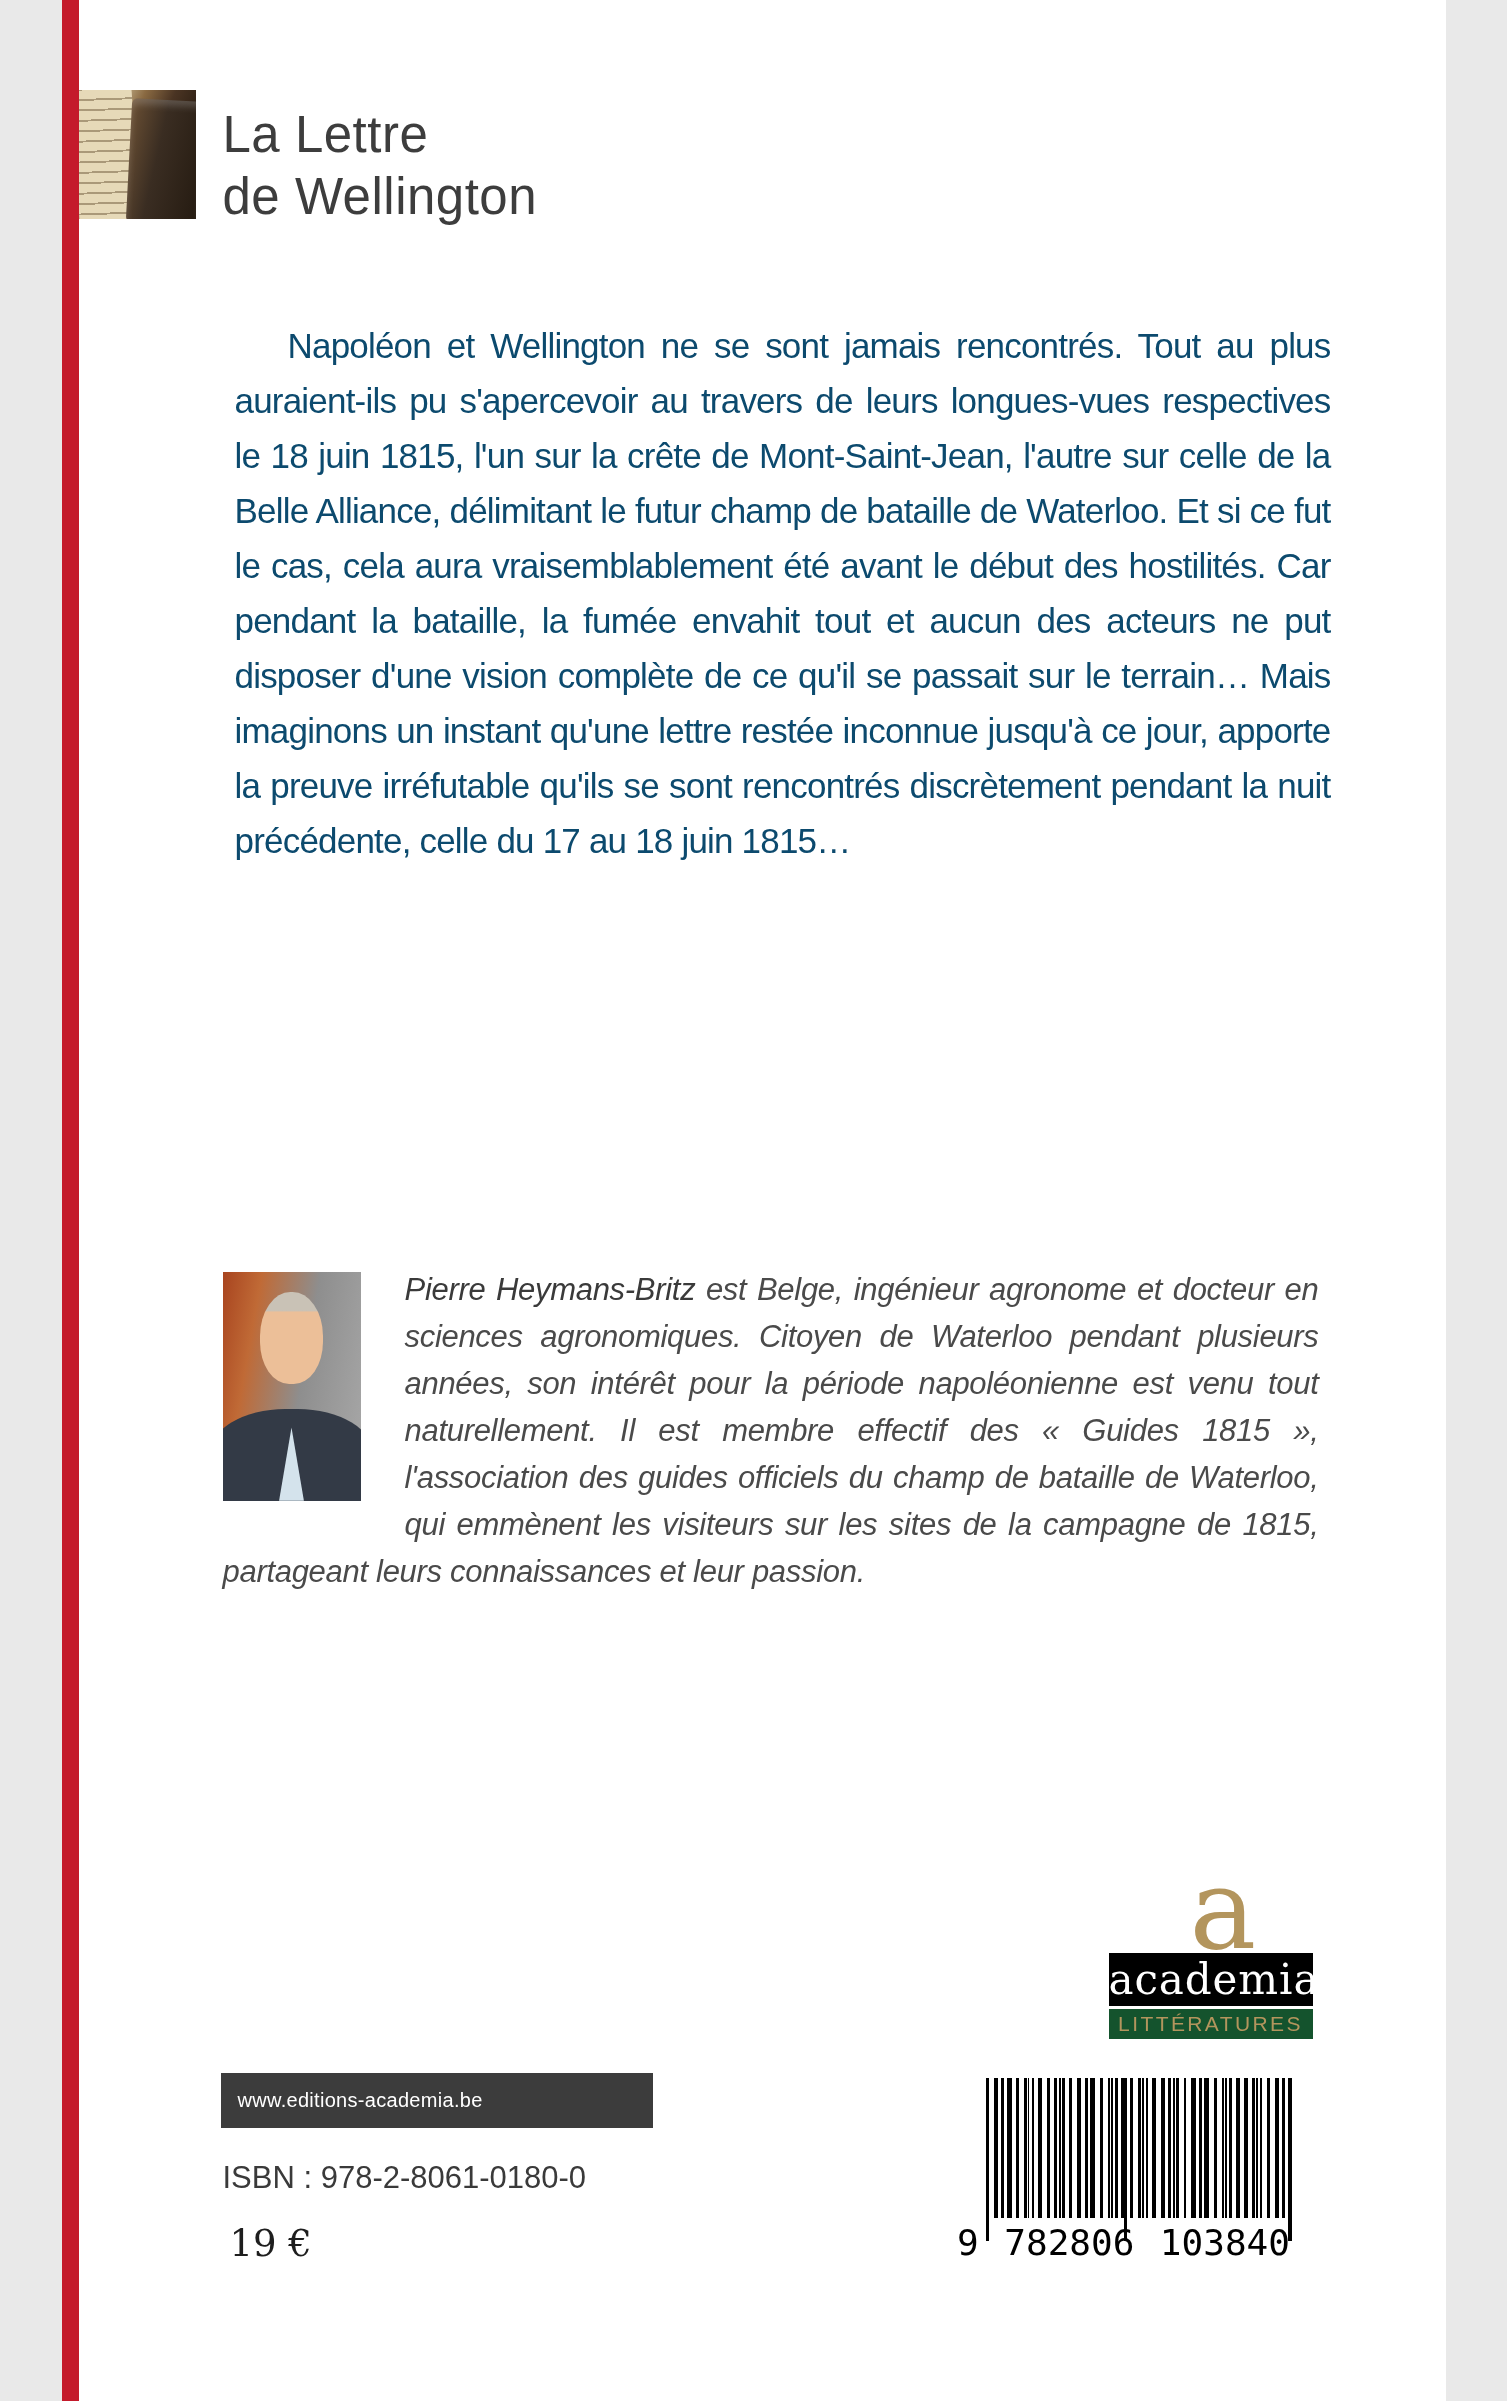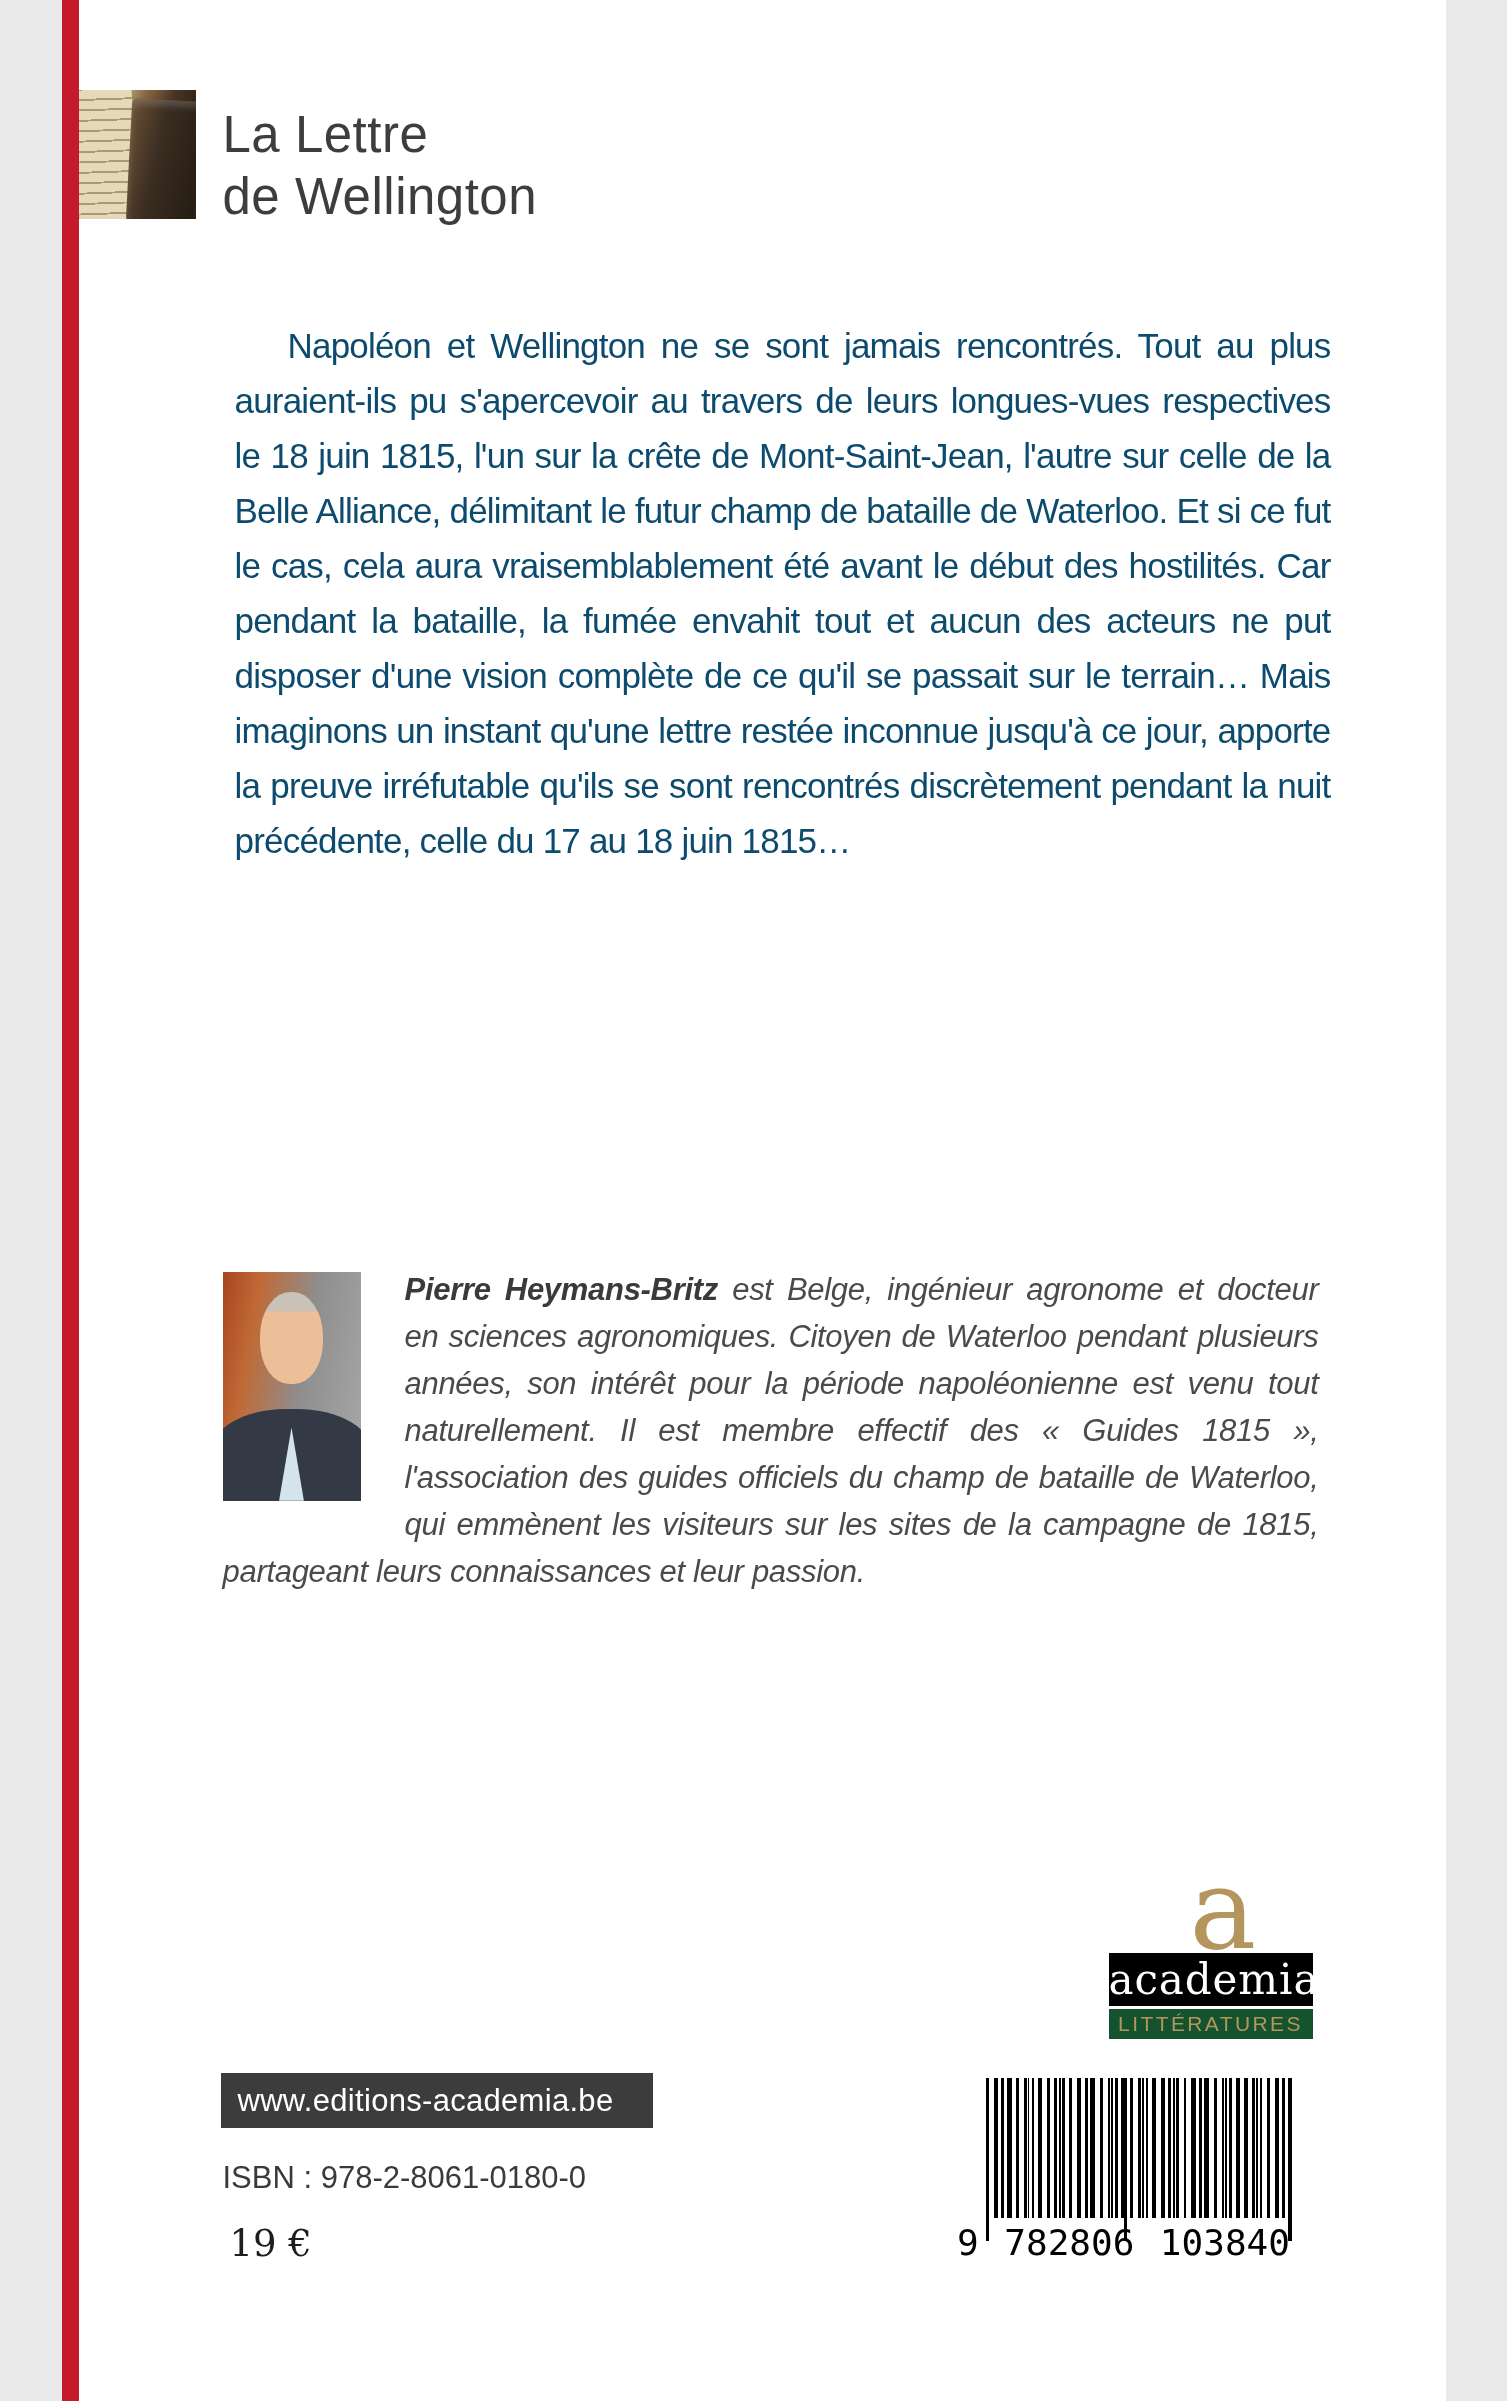--- a/index.html
+++ b/index.html
@@ -49,21 +49,21 @@
     text-align:justify; color:#0c4a6e;margin-left:12px;
   }
   .synopsis p { text-indent:53px; }
   .synopsis p + p { margin-top:26.5px; }
 
   .bio {
     position:absolute; left:161px; top:1266px; width:1096px;
     font-style:italic; font-size:31px; line-height:47px; letter-spacing:-0.3px;
     text-align:justify; color:#4a4a4a;
   }
-  .bio b { font-weight:700; color:#3a3a3a; }
+  .bio b { font-weight:400; color:#3a3a3a; }
 
   .photo {
     float:left; width:138px; height:229px; margin:5.7px 44px 3.8px 0;
     position:relative; overflow:hidden;
     background:linear-gradient(100deg,#a8441f 0%,#c06a36 22%,#8e8e8e 55%,#a9a9a9 100%);
   }
   .photo-head {
     position:absolute; left:27%; top:9%; width:46%; height:40%;
     background:linear-gradient(#c9c2b6 0 20%, #ecbf98 22%);
     border-radius:48% 48% 46% 46%;
@@ -97,21 +97,21 @@
   }
   .logo-coll {
     display:block; background:#14532d; color:#b3955d;
     font-size:21px; line-height:30px; letter-spacing:2.4px;
     margin-top:2.8px;
   }
 
   .webbar {
     position:absolute; left:159px; top:2073px; width:432px; height:55px;
     background:#3c3c3c; color:#fff;
-    font-size:31px; line-height:55px; padding-left:17px; letter-spacing:0.3px;
+    font-size:20px; line-height:55px; padding-left:17px; letter-spacing:0.3px;
   }
 
   .isbn {
     position:absolute; left:161px; top:2160px;
     font-size:31px; font-weight:500; color:#3a3a3a;
   }
 
   .price {
     position:absolute; left:168px; top:2222px;
     font-family:"DejaVu Serif", serif; font-size:37px; color:#1e1e1e;

